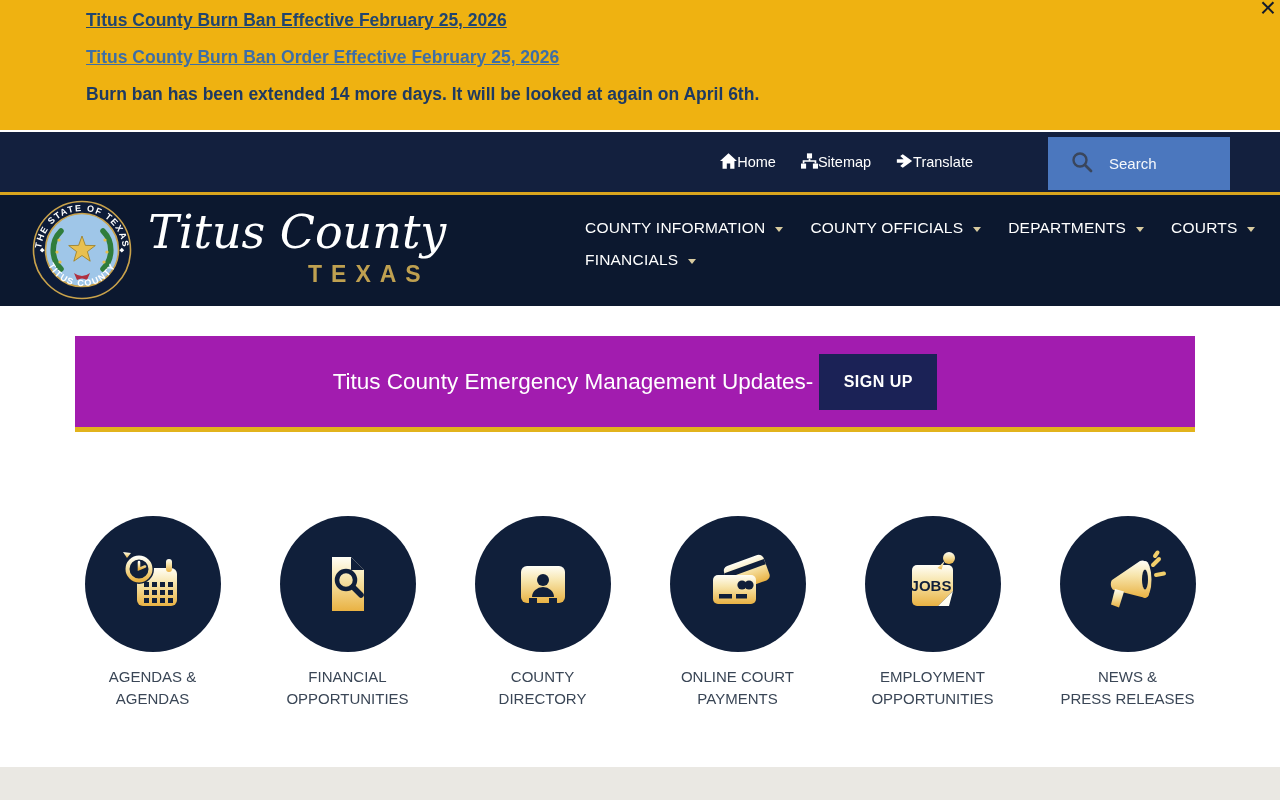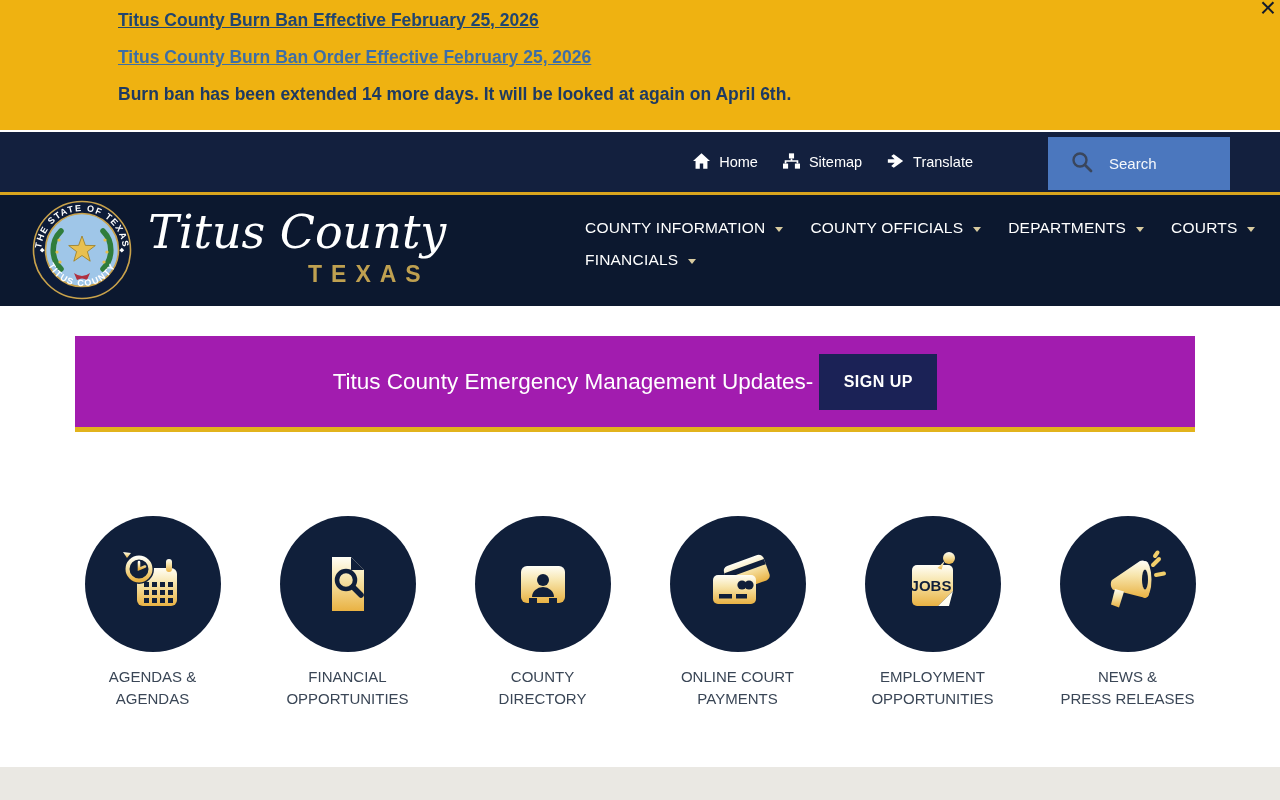--- a/index.html
+++ b/index.html
@@ -1,30 +1,30 @@
 <!DOCTYPE html>
 <html><head>
 <meta charset="utf-8">
 <style>
   * { margin:0; padding:0; box-sizing:border-box; }
   body { font-family:"Liberation Sans", sans-serif; background:#fff; }
   .page { position:relative; width:1280px; height:800px; overflow:hidden; background:#fff; }
 
   
-  .alert { position:absolute; top:0; left:0; width:1280px; height:130px; background:#EFB211; padding:9px 40px 0 118px; }
+  .alert { position:absolute; top:0; left:0; width:1280px; height:130px; background:#EFB211; padding:9px 40px 0 86px; }
   .alert a { display:block; font-weight:700; font-size:17.5px; line-height:22px; text-decoration:underline; margin-bottom:15px; }
   .alert-link-1 { color:#21456E; }
   .alert-link-2 { color:#3E6EA6; }
   .alert-message { color:#1E3A62; font-weight:700; font-size:17.5px; line-height:22px; }
   .alert-close { position:absolute; top:-6px; right:4px; background:none; border:none; font-size:28px; font-weight:400; color:#131A2B; cursor:pointer; line-height:1; }
 
   
   .topbar { position:absolute; top:132px; left:0; width:1280px; height:60px; background:#13203E; }
   .topbar-links { position:absolute; right:307px; top:0; height:60px; display:flex; align-items:center; gap:25px; }
-  .topbar-link { display:flex; align-items:center; gap:9px; color:#fff; font-size:14.5px; text-decoration:none; cursor:pointer; }
+  .topbar-link { display:flex; align-items:center; color:#fff; font-size:14.5px; text-decoration:none; cursor:pointer; }
   .search-box { position:absolute; left:1048px; top:5px; width:182px; height:53px; background:#4B77BE; display:flex; align-items:center; padding-left:22px; gap:15px; }
   .search-box input { background:transparent; border:none; outline:none; color:#fef9c3; font-size:15px; width:110px; font-family:"Liberation Sans",sans-serif; }
   .search-box input::placeholder { color:#fff; opacity:.95; }
 
   .gold-line { position:absolute; top:192px; left:0; width:1280px; height:3px; background:#D9A51E; }
 
   
   .header { position:absolute; top:195px; left:0; width:1280px; height:111px; background:#0C182F; }
   .seal { position:absolute; left:32px; top:5px; width:100px; height:100px; }
   .site-script { position:absolute; left:148px; top:10px; font-family:"DejaVu Serif", serif; font-style:italic; font-size:46px; color:#fff; white-space:nowrap; }

